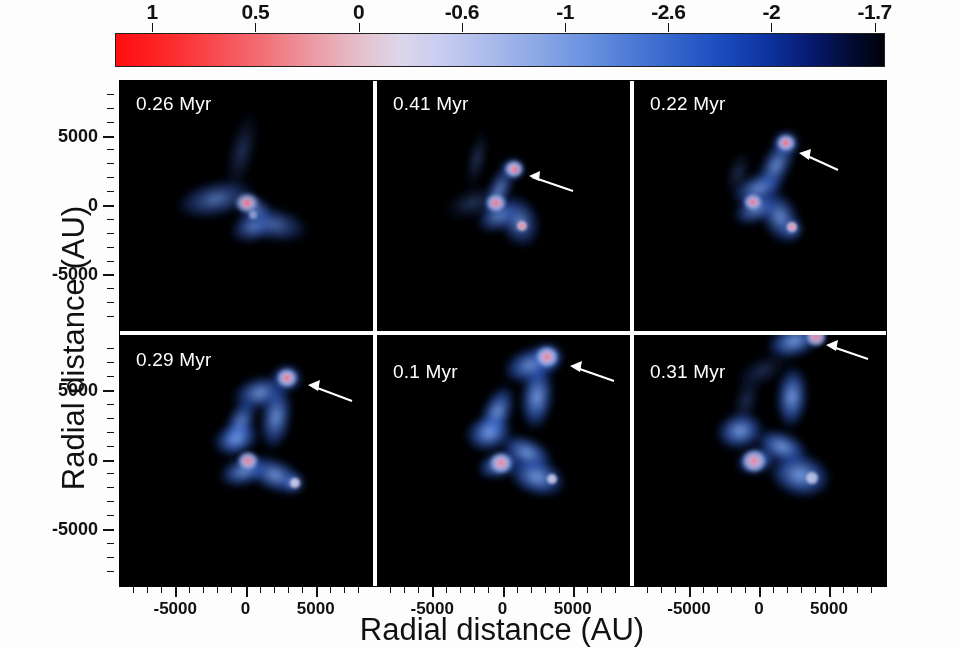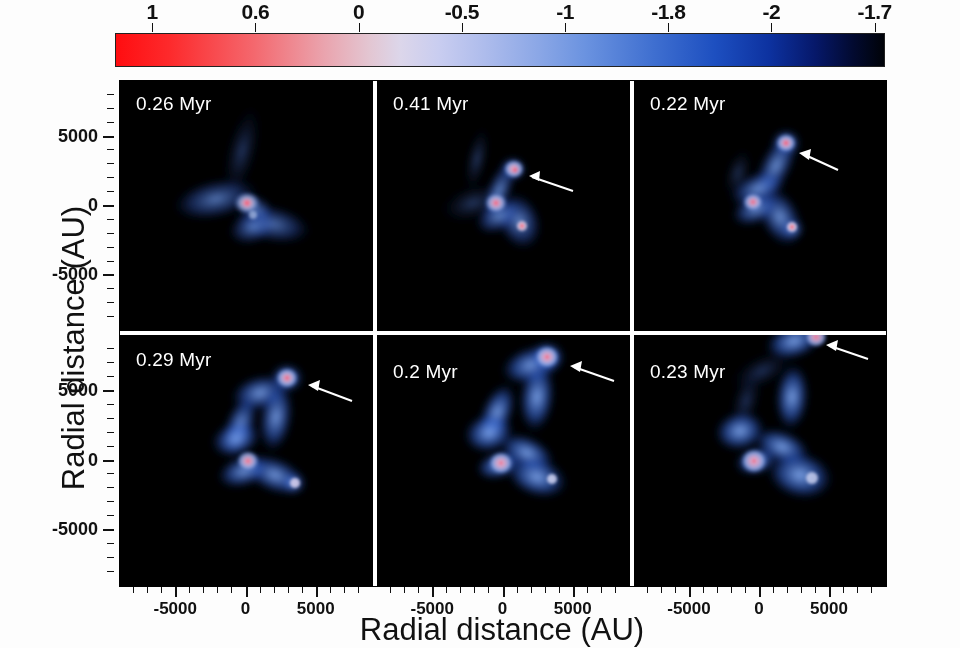--- a/index.html
+++ b/index.html
@@ -83,25 +83,25 @@
         <div class="cb-tick" style="left: 140.375px;"></div>
         <div class="cb-tick" style="left: 243.592px;"></div>
         <div class="cb-tick" style="left: 346.81px;"></div>
         <div class="cb-tick" style="left: 450.027px;"></div>
         <div class="cb-tick" style="left: 553.244px;"></div>
         <div class="cb-tick" style="left: 656.461px;"></div>
         <div class="cb-tick" style="left: 759.678px;"></div>
       </div>
     <div id="cb-labels">
         <div class="cb-lab" style="left: 37.1582px;">1</div>
-        <div class="cb-lab" style="left: 140.375px;">0.6</div>
+        <div class="cb-lab" style="left: 140.375px;">0.5</div>
         <div class="cb-lab" style="left: 243.592px;">0</div>
-        <div class="cb-lab" style="left: 346.81px;">-0.5</div>
+        <div class="cb-lab" style="left: 346.81px;">-0.6</div>
         <div class="cb-lab" style="left: 450.027px;">-1</div>
-        <div class="cb-lab" style="left: 553.244px;">-1.8</div>
+        <div class="cb-lab" style="left: 553.244px;">-2.6</div>
         <div class="cb-lab" style="left: 656.461px;">-2</div>
         <div class="cb-lab" style="left: 759.678px;">-1.7</div>
       </div>
   </div>
 
   <div id="plot">
 
     <div class="panel pcol0 prow0">
       <div class="plabel" style="left:16px;top:12px;">0.26 Myr</div>
       <svg width="253" height="250" viewBox="0 0 253 250">
@@ -302,21 +302,21 @@
           <circle cx="175" cy="148" r="5" fill="#dcd4f0" opacity=".85"></circle>
         </g>
         <g class="arrow">
           <line x1="232" y1="66" x2="192" y2="51" stroke="#fff" stroke-width="2"></line>
           <polygon points="188,50 200,45 198,56" fill="#fff"></polygon>
         </g>
       </svg>
     </div>
 
     <div class="panel pcol1 prow1">
-      <div class="plabel" style="left:16px;top:26px;">0.2 Myr</div>
+      <div class="plabel" style="left:16px;top:26px;">0.1 Myr</div>
       <svg width="253" height="251" viewBox="0 0 253 251">
         <defs>
           <radialGradient id="g5core">
               <stop offset="0%" stop-color="#fff0f6"></stop>
               <stop offset="28%" stop-color="#dca4c6" stop-opacity=".95"></stop>
               <stop offset="62%" stop-color="#9ab0ea" stop-opacity=".82"></stop>
               <stop offset="100%" stop-color="#2b50ac" stop-opacity="0"></stop>
             </radialGradient>
           <radialGradient id="g5red">
               <stop offset="0%" stop-color="#ff3b52"></stop>
@@ -353,21 +353,21 @@
           <circle cx="175" cy="144" r="5" fill="#d4d6f4" opacity=".85"></circle>
         </g>
         <g class="arrow">
           <line x1="237" y1="46" x2="197" y2="32" stroke="#fff" stroke-width="2"></line>
           <polygon points="193,31 205,26 203,37" fill="#fff"></polygon>
         </g>
       </svg>
     </div>
 
     <div class="panel pcol2 prow1">
-      <div class="plabel" style="left:16px;top:26px;">0.23 Myr</div>
+      <div class="plabel" style="left:16px;top:26px;">0.31 Myr</div>
       <svg width="252" height="251" viewBox="0 0 252 251">
         <defs>
           <radialGradient id="g6core">
               <stop offset="0%" stop-color="#fff3f8"></stop>
               <stop offset="28%" stop-color="#d9a2c6" stop-opacity=".95"></stop>
               <stop offset="62%" stop-color="#9ab0ea" stop-opacity=".82"></stop>
               <stop offset="100%" stop-color="#2b50ac" stop-opacity="0"></stop>
             </radialGradient>
           <radialGradient id="g6red">
               <stop offset="0%" stop-color="#ff4058"></stop>

